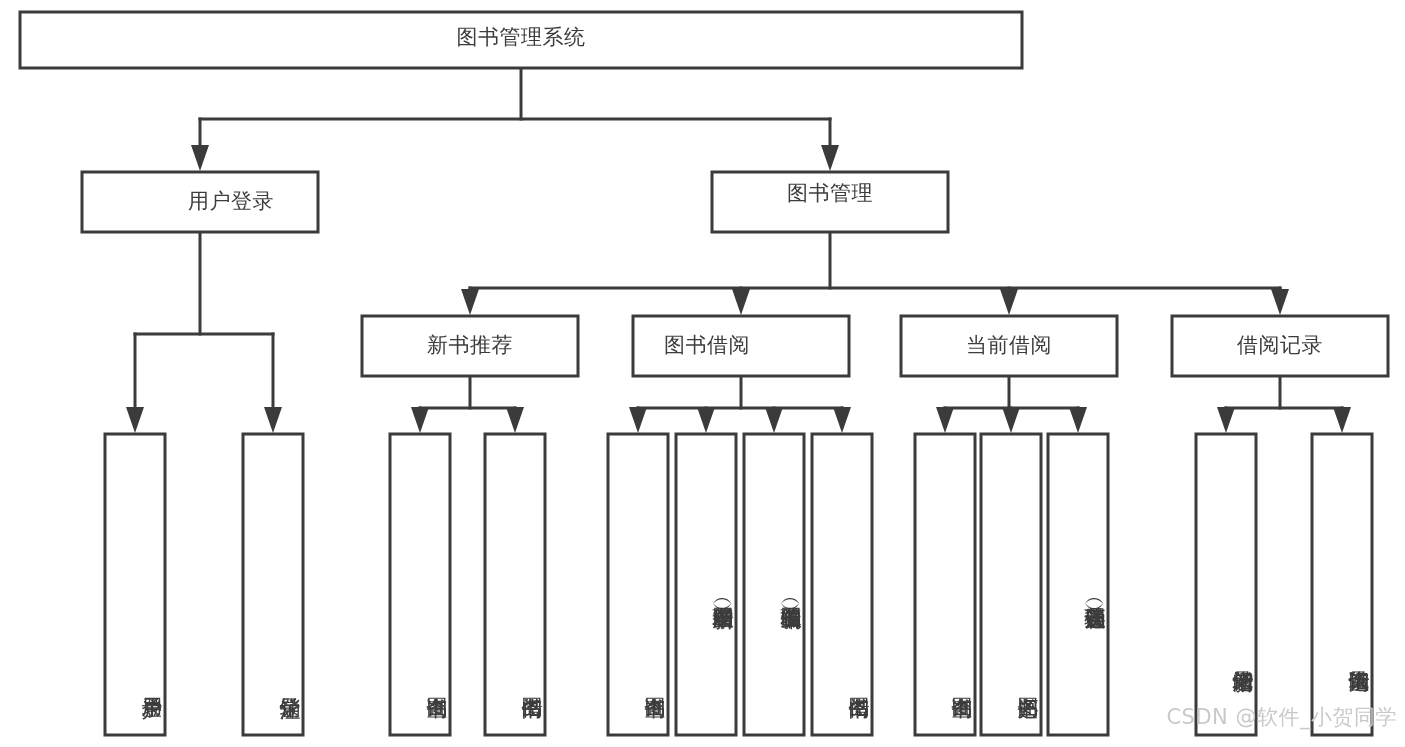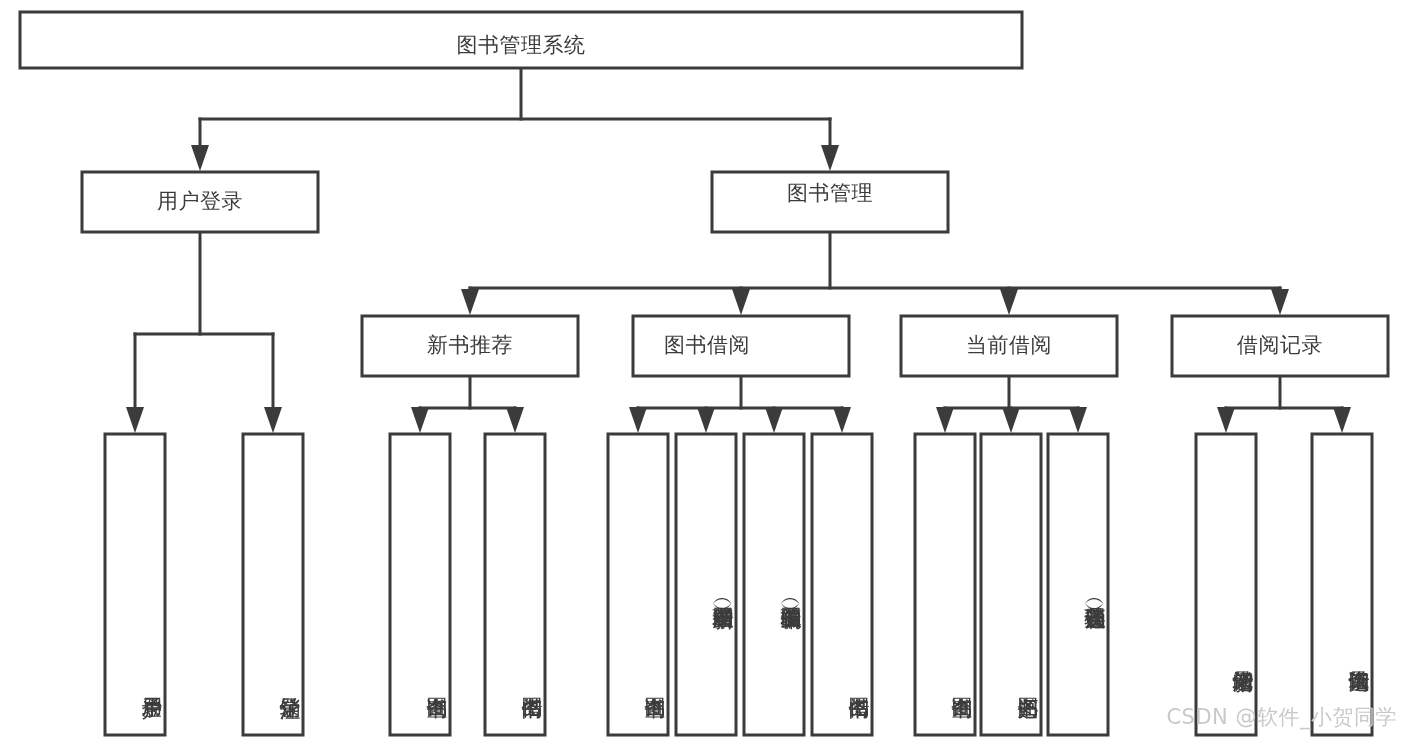--- a/index.html
+++ b/index.html
@@ -159,22 +159,22 @@
       <rect x="676" y="434" width="60" height="301" class="node-box"></rect>
       <rect x="744" y="434" width="60" height="301" class="node-box"></rect>
       <rect x="812" y="434" width="60" height="301" class="node-box"></rect>
       <rect x="915" y="434" width="60" height="301" class="node-box"></rect>
       <rect x="981" y="434" width="60" height="301" class="node-box"></rect>
       <rect x="1048" y="434" width="60" height="301" class="node-box"></rect>
       <rect x="1196" y="434" width="60" height="301" class="node-box"></rect>
       <rect x="1312" y="434" width="60" height="301" class="node-box"></rect>
     </svg>
   <div id="labels-layer">
-      <div class="node-label-h" style="left: 20px; top: 12px; width: 1002px; height: 68px;">图书管理系统</div>
-      <div class="node-label-h" style="left: 82px; top: 172px; width: 236px; height: 60px;">用户登录</div>
+      <div class="node-label-h" style="left: 20px; top: 4px; width: 1002px; height: 68px;">图书管理系统</div>
+      <div class="node-label-h" style="left: 82px; top: 172px; width: 236px; height: 60px; padding-left: 31px;">用户登录</div>
       <div class="node-label-h" style="left: 712px; top: 172px; width: 236px; height: 44px;">图书管理</div>
       <div class="node-label-h" style="left: 362px; top: 316px; width: 216px; height: 60px;">新书推荐</div>
       <div class="node-label-h" style="left: 611px; top: 316px; width: 192px; height: 60px;">图书借阅</div>
       <div class="node-label-h" style="left: 901px; top: 316px; width: 216px; height: 60px; text-align: right;">当前借阅</div>
       <div class="node-label-h" style="left: 1172px; top: 316px; width: 216px; height: 60px; font-family: Liberation Serif, serif;">借阅记录</div>
       <div class="node-label-v" style="left: 105px; top: 434px; width: 60px; height: 301px; padding-top: 96.5px;">用户登录</div>
       <div class="node-label-v" style="left: 243px; top: 434px; width: 60px; height: 301px; padding-top: 96.5px;">注销登录</div>
       <div class="node-label-v" style="left: 390px; top: 434px; width: 60px; height: 301px; padding-top: 96.5px;">查询图书</div>
       <div class="node-label-v" style="left: 485px; top: 434px; width: 60px; height: 301px; padding-top: 96.5px;">借阅图书</div>
       <div class="node-label-v" style="left: 608px; top: 434px; width: 60px; height: 301px; padding-top: 96.5px;">查询图书</div>

